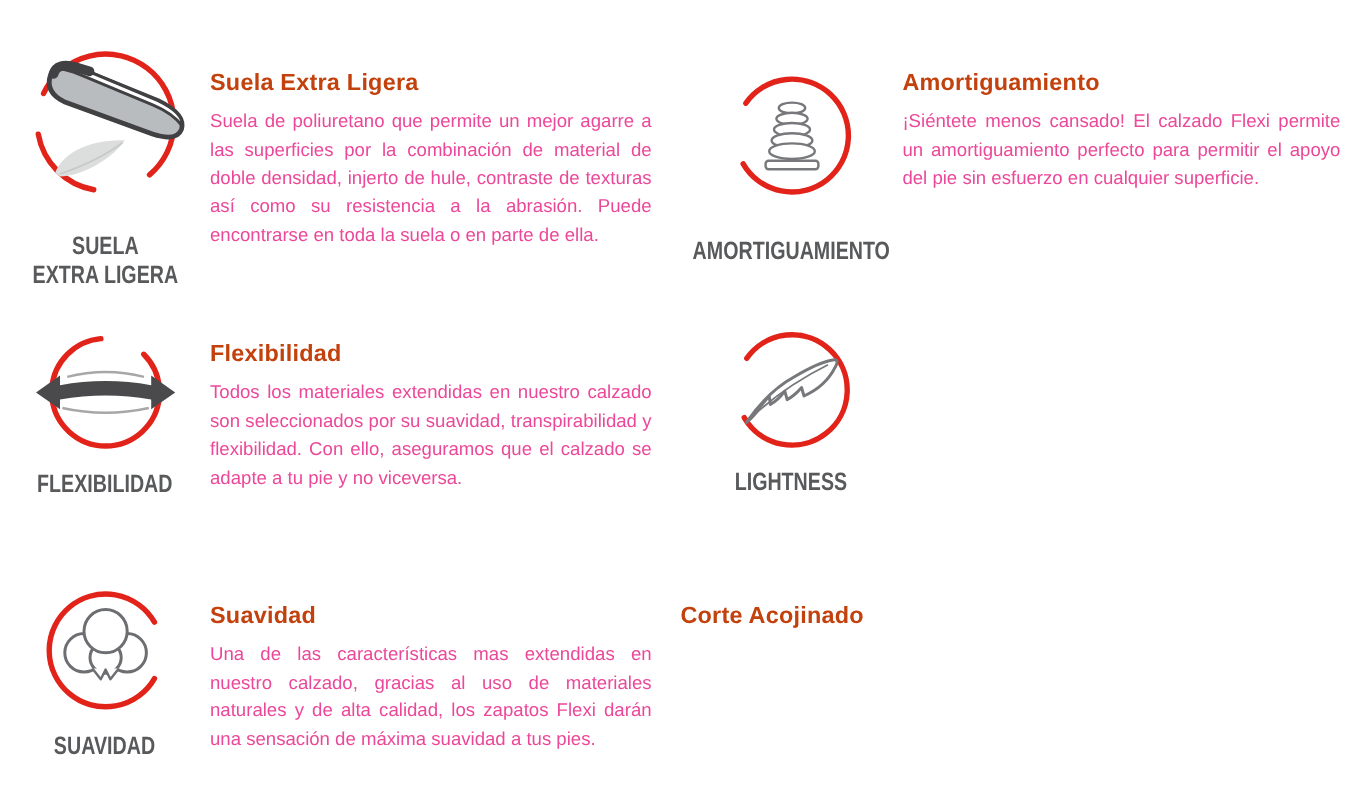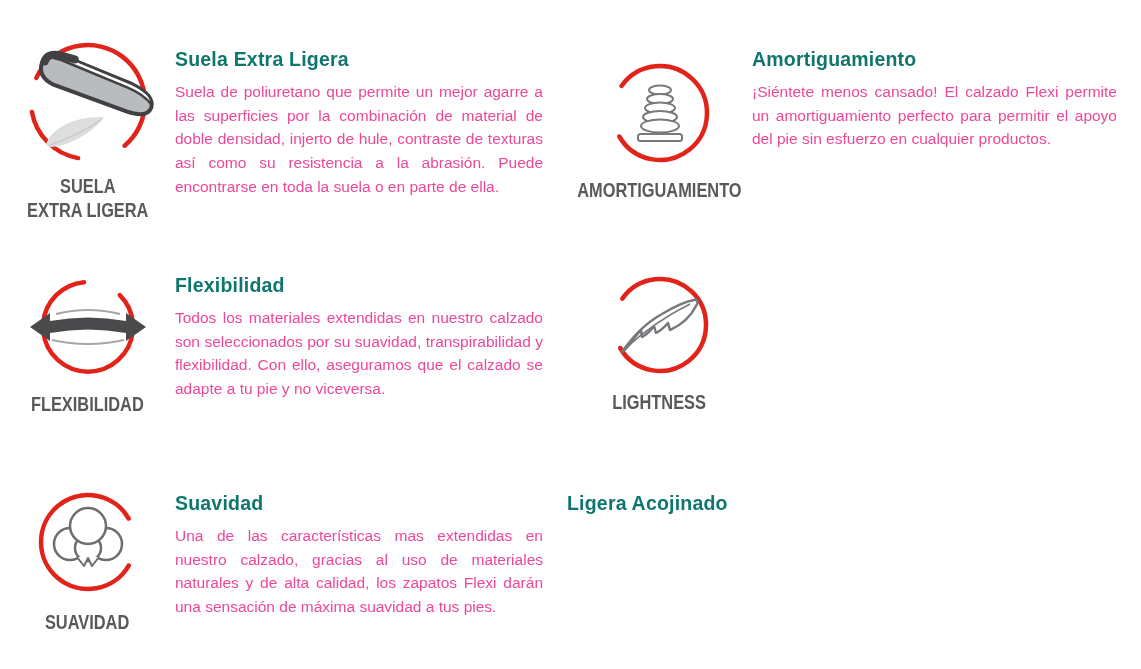--- a/index.html
+++ b/index.html
@@ -16,21 +16,21 @@
     display: grid;
     grid-template-columns: 175px 392px 185px 389px;
   }
   .feature-row.row-1 { height: 240px; }
   .feature-row.row-2 { height: 218px; }
   .icon-cell {
     display: flex;
     flex-direction: column;
     align-items: center;
   }
-  .row-1 .icon-cell { padding-top: 10px; }
+  .row-1 .icon-cell { padding-top: 10px; gap: 20px; }
   .row-2 .icon-cell { padding-top: 16px; }
   .row-3 .icon-cell { padding-top: 14px; }
   .icon-wrap { display: block; line-height: 0; }
   .icon-wrap.spring-offset { margin-top: 34px; }
   .badge {
     margin-top: 8px;
     text-align: center;
     color: #58595b;
     font-weight: bold;
     font-size: 21px;
@@ -39,24 +39,24 @@
   .badge > div {
     transform: scaleX(0.78);
     transform-origin: center;
     white-space: nowrap;
   }
   .text-cell { padding-right: 24px; }
   .row-1 .text-cell { padding-top: 26px; }
   .row-2 .text-cell { padding-top: 12px; }
   .row-3 .text-cell { padding-top: 12px; }
   .feature-title {
-    margin: 8px 0 9px 0;
+    margin: 18px 0 9px 0;
     font-size: 19.5px;
     font-weight: bold;
-    color: #0f766e;
+    color: #c2410c;
     letter-spacing: 0.2px;
   }
   .feature-desc {
     margin: 0;
     font-size: 15.5px;
     line-height: 1.53;
     color: #ec4899;
     text-align: justify;
   }
   svg { display: block; }
@@ -111,21 +111,21 @@
         </svg>
       </span>
       <div class="badge">
         <div>AMORTIGUAMIENTO</div>
         <div></div>
       </div>
     </div>
 
     <div class="text-cell">
       <h3 class="feature-title">Amortiguamiento</h3>
-      <p class="feature-desc">¡Siéntete menos cansado! El calzado Flexi permite un amortiguamiento perfecto para permitir el apoyo del pie sin esfuerzo en cualquier productos.</p>
+      <p class="feature-desc">¡Siéntete menos cansado! El calzado Flexi permite un amortiguamiento perfecto para permitir el apoyo del pie sin esfuerzo en cualquier superficie.</p>
     </div>
   </div>
 
   <div class="feature-row row-2">
 
     <div class="icon-cell">
       <span class="icon-wrap">
         <svg width="156" height="114" viewBox="0 0 156 114">
           <path d="M109.8 25.2 A45 45 0 0 1 122.8 53.1" fill="none" stroke="#e2231a" stroke-width="4.5" stroke-linecap="round"></path>
           <path d="M122.8 60.9 A45 45 0 0 1 33.2 60.9" fill="none" stroke="#e2231a" stroke-width="4.5" stroke-linecap="round"></path>
@@ -183,18 +183,18 @@
       </div>
     </div>
 
     <div class="text-cell">
       <h3 class="feature-title">Suavidad</h3>
       <p class="feature-desc">Una de las características mas extendidas en nuestro calzado, gracias al uso de materiales naturales y de alta calidad, los zapatos Flexi darán una sensación de máxima suavidad a tus pies.</p>
     </div>
 
 
     <div class="text-cell">
-      <h3 class="feature-title">Ligera Acojinado</h3>
+      <h3 class="feature-title">Corte Acojinado</h3>
       <p class="feature-desc"></p>
     </div>
   </div>
 
 </div>
 
 </body></html>

